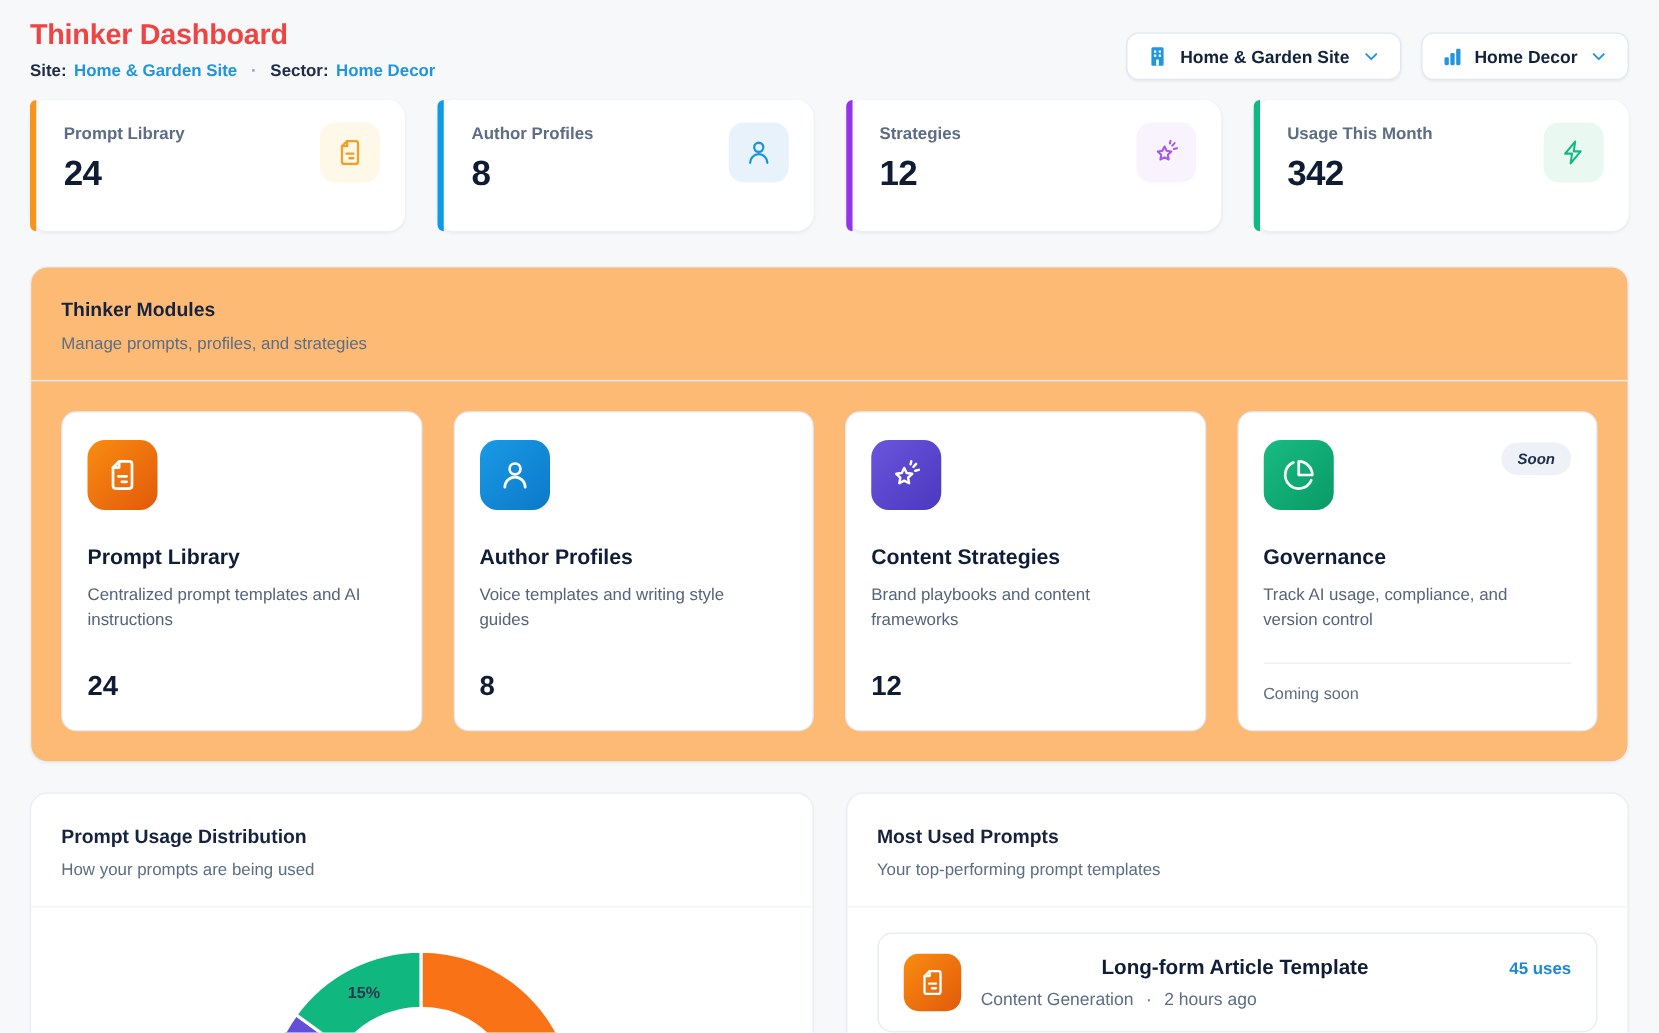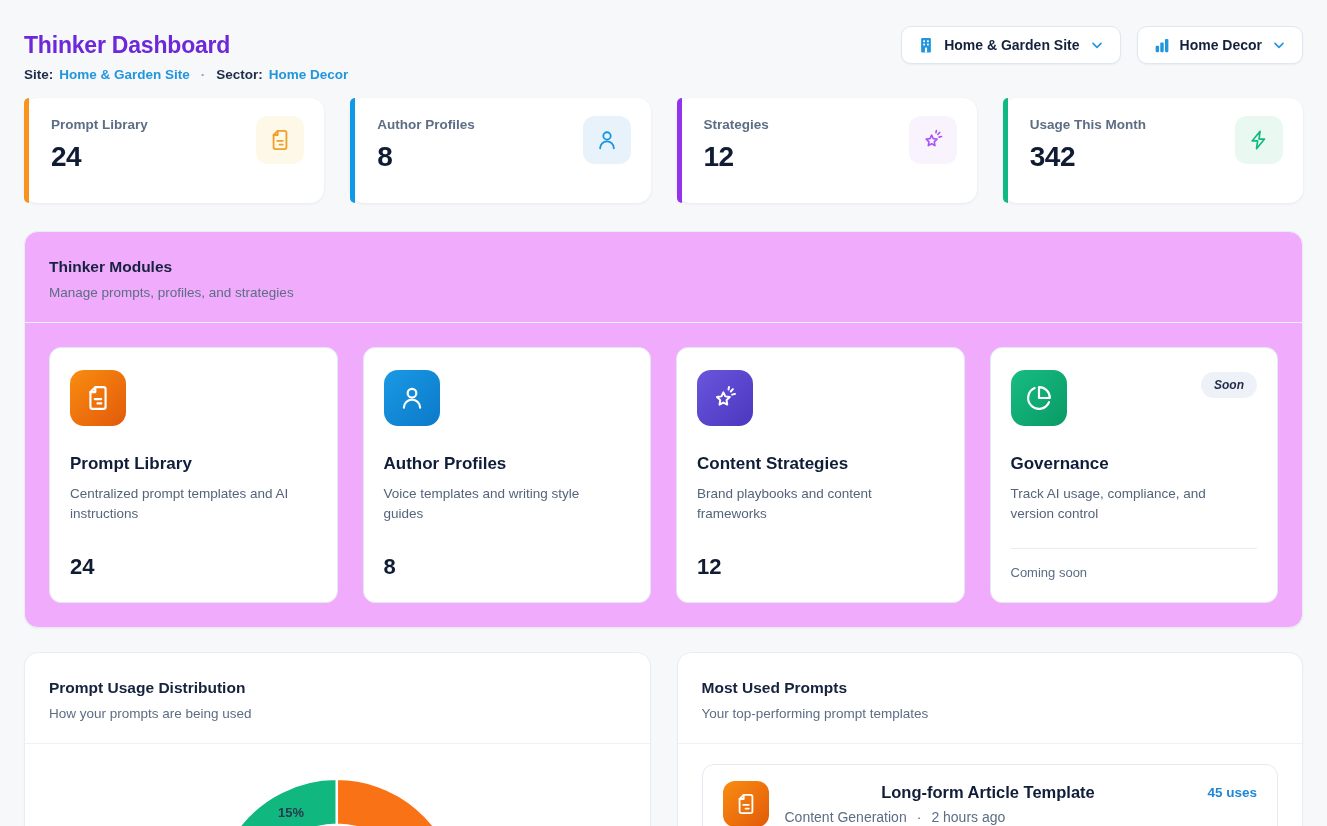--- a/index.html
+++ b/index.html
@@ -6,21 +6,21 @@
   html,body { width:1327px; height:826px; overflow:hidden; }
   body {
     font-family:"Liberation Sans","DejaVu Sans",sans-serif;
     background:var(--page-bg,#f7f8fa);
     color:#13223c;
   }
   .page { padding:14px 24px 0; }
 
   
   .header-row { display:flex; justify-content:space-between; align-items:flex-start; }
-  .page-title { font-size:23px; font-weight:800; color:#6d28d9; letter-spacing:-0.2px; margin-top:18px; }
+  .page-title { font-size:23px; font-weight:800; color:#ef4444; letter-spacing:-0.2px; margin-top:0; }
   .site-line { margin-top:8px; font-size:13.5px; font-weight:700; color:#1d2c49; display:flex; align-items:flex-start; gap:6px; }
   .site-line a { color:var(--link-blue,#2196dd); text-decoration:none; font-weight:700; cursor:pointer; }
   .site-line .sep { color:#93a0b4; margin:0 5px; font-weight:700; }
   .header-actions { display:flex; gap:16px; margin-top:12px; }
   .selector-btn { display:flex; align-items:center; gap:9px; height:38px; padding:0 15px; background:#fff;
     border:1px solid #dfe7f1; border-radius:10px; font-size:14px; font-weight:700; color:#13223c;
     box-shadow:0 1px 2px rgba(15,29,56,.05); cursor:pointer; font-family:inherit; }
   .selector-btn .btn-icon { color:var(--link-blue,#2a9ae2); display:flex; }
   .selector-btn .chev { color:var(--link-blue,#2a9ae2); display:flex; }
 
@@ -29,21 +29,21 @@
   .stat-card { position:relative; background:#fff; border-radius:14px; height:105px;
     padding:19px 20px 19px 27px; box-shadow:0 1px 3px rgba(15,29,56,.07); }
   .stat-card::before { content:""; position:absolute; left:0; top:0; bottom:0; width:5px;
     background:var(--accent); border-radius:14px 0 0 14px; }
   .stat-label { font-size:13.5px; font-weight:600; color:#5c6d84; }
   .stat-value { margin-top:9px; font-size:28px; font-weight:800; color:#101c33; letter-spacing:-0.5px; }
   .stat-icon { position:absolute; top:18px; right:20px; width:48px; height:48px; border-radius:12px;
     background:var(--icon-bg); color:var(--icon-color); display:flex; align-items:center; justify-content:center; }
 
   
-  .panel { margin-top:28px; background:#f0abfc; border:1px solid #e9edf4; border-radius:14px;
+  .panel { margin-top:28px; background:#fdba74; border:1px solid #e9edf4; border-radius:14px;
     box-shadow:0 1px 2px rgba(15,29,56,.04); }
   .panel-header { padding:26px 24px 22px; }
   .panel-title { font-size:15.5px; font-weight:700; color:#15233e; }
   .panel-sub { margin-top:9px; font-size:13.5px; color:#5c6d84; }
   .panel-divider { border-top:1px solid #eef1f6; }
   .modules-grid { padding:24px; display:grid; grid-template-columns:repeat(4,1fr); gap:25px; }
   .module-card { position:relative; display:flex; flex-direction:column; height:256px; background:#fff;
     border:1px solid #e3e9f2; border-radius:12px; padding:22px 20px; cursor:pointer; }
   .module-icon { width:56px; height:56px; border-radius:14px; color:#fff; flex:none;
     background:linear-gradient(135deg,var(--g1),var(--g2)); display:flex; align-items:center; justify-content:center; }

